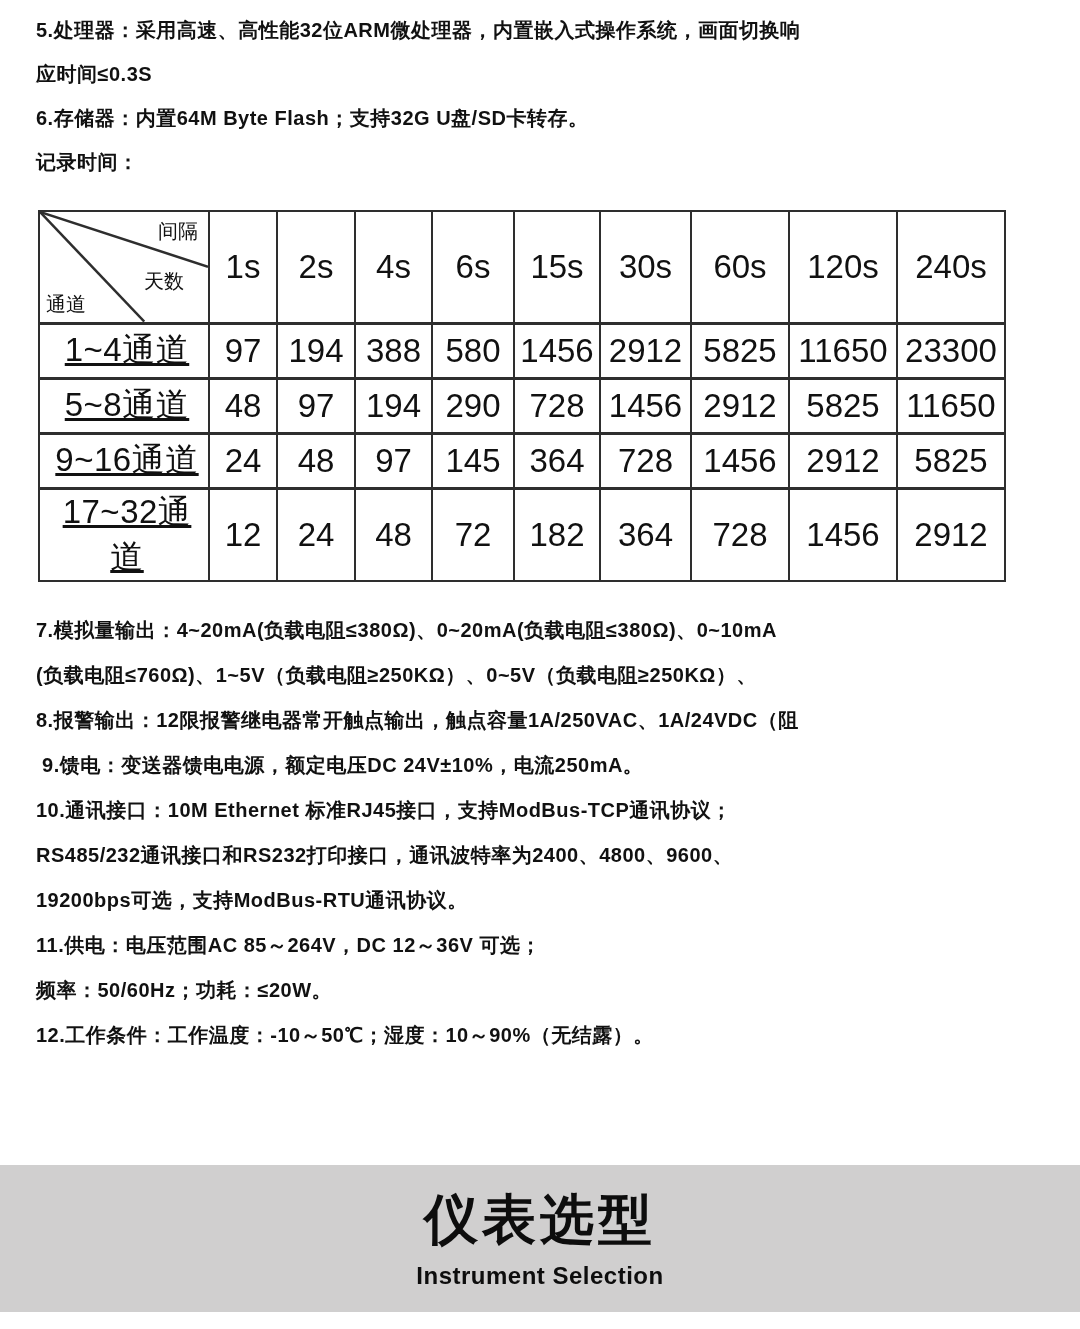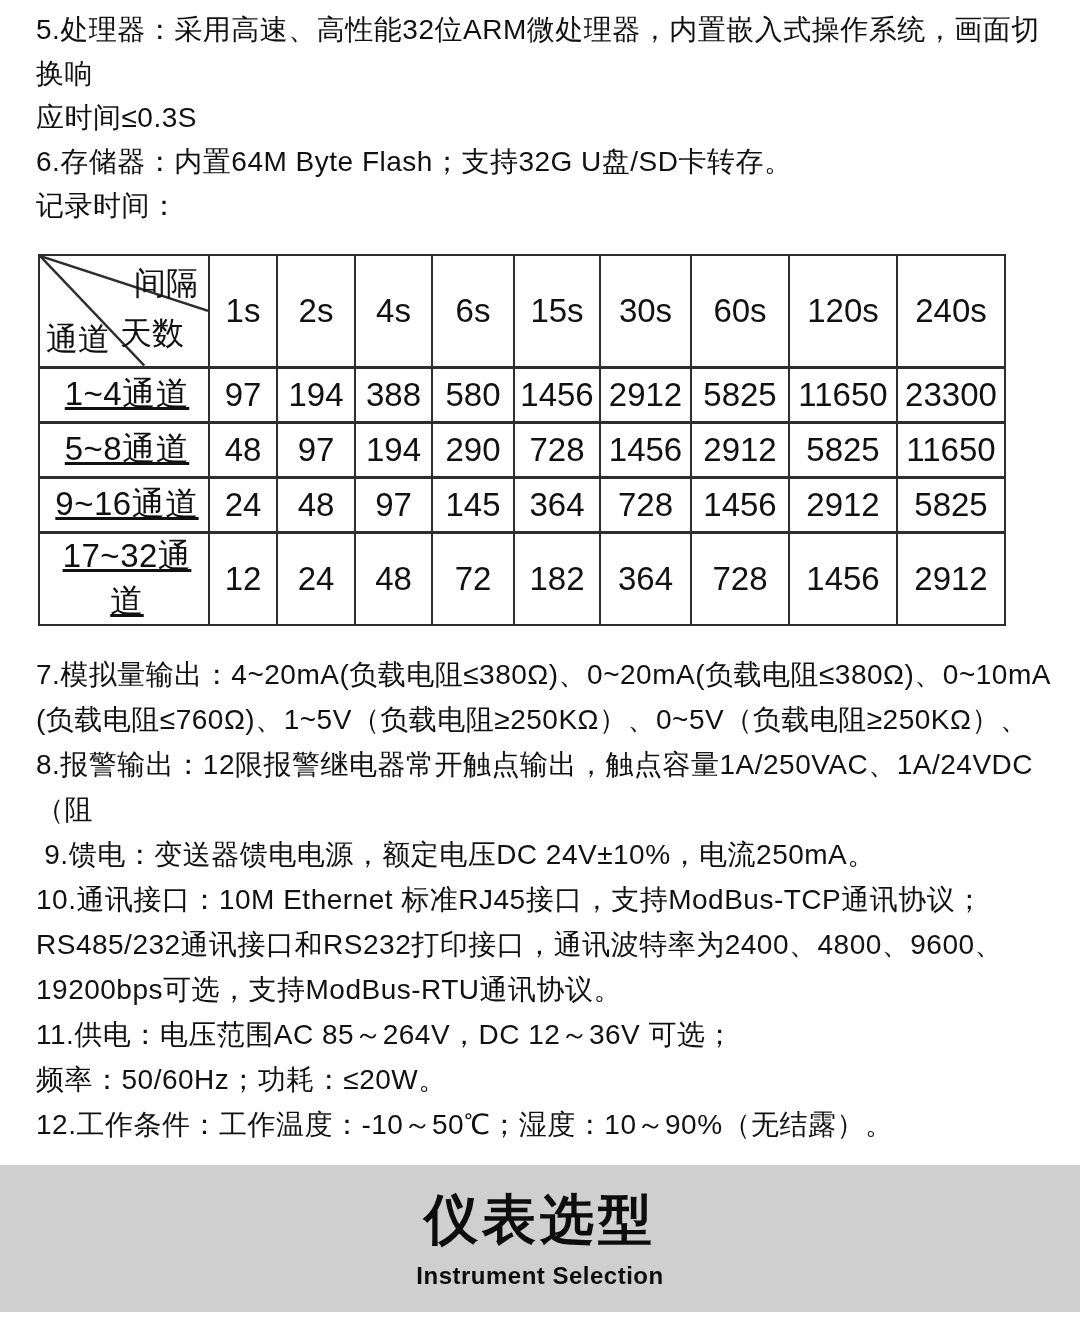--- a/index.html
+++ b/index.html
@@ -10,23 +10,23 @@
     height: 1329px;
     background: #ffffff;
     overflow: hidden;
     font-family: "Liberation Sans", sans-serif;
     color: #111111;
   }
   .spec-block { margin-left: 36px; margin-right: 20px; }
   .spec-block.top { padding-top: 8px; }
   .spec-block.bottom { margin-top: 26px; }
   .spec-line {
-    font-size: 28px;
+    font-size: 20px;
     line-height: 44px;
-    font-weight: 400;
+    font-weight: 700;
     white-space: pre-wrap;
     letter-spacing: 0.5px;
   }
   .spec-block.bottom .spec-line { line-height: 45px; }
 
   table.rec {
     margin-left: 38px;
     margin-top: 26px;
     border-collapse: collapse;
     table-layout: fixed;
@@ -44,21 +44,21 @@
   tr.data td { height: 55px; border-top-width: 3px; }
   td.rowlabel {
     text-align: left;
     padding-left: 6px;
     font-size: 31px;
     letter-spacing: 0.5px;
     text-decoration: underline;
   }
   td.corner { position: relative; padding: 0; }
   td.corner svg { position: absolute; left: 0; top: 0; width: 100%; height: 100%; display: block; }
-  .corner-label { position: absolute; font-size: 32px; font-weight: 500; }
+  .corner-label { position: absolute; font-size: 20px; font-weight: 500; }
   .corner-interval { top: 6px; right: 10px; }
   .corner-days { top: 56px; right: 24px; }
   .corner-channel { bottom: 4px; left: 6px; }
 
   .banner {
     position: absolute;
     left: 0;
     top: 1165px;
     width: 1080px;
     height: 147px;

